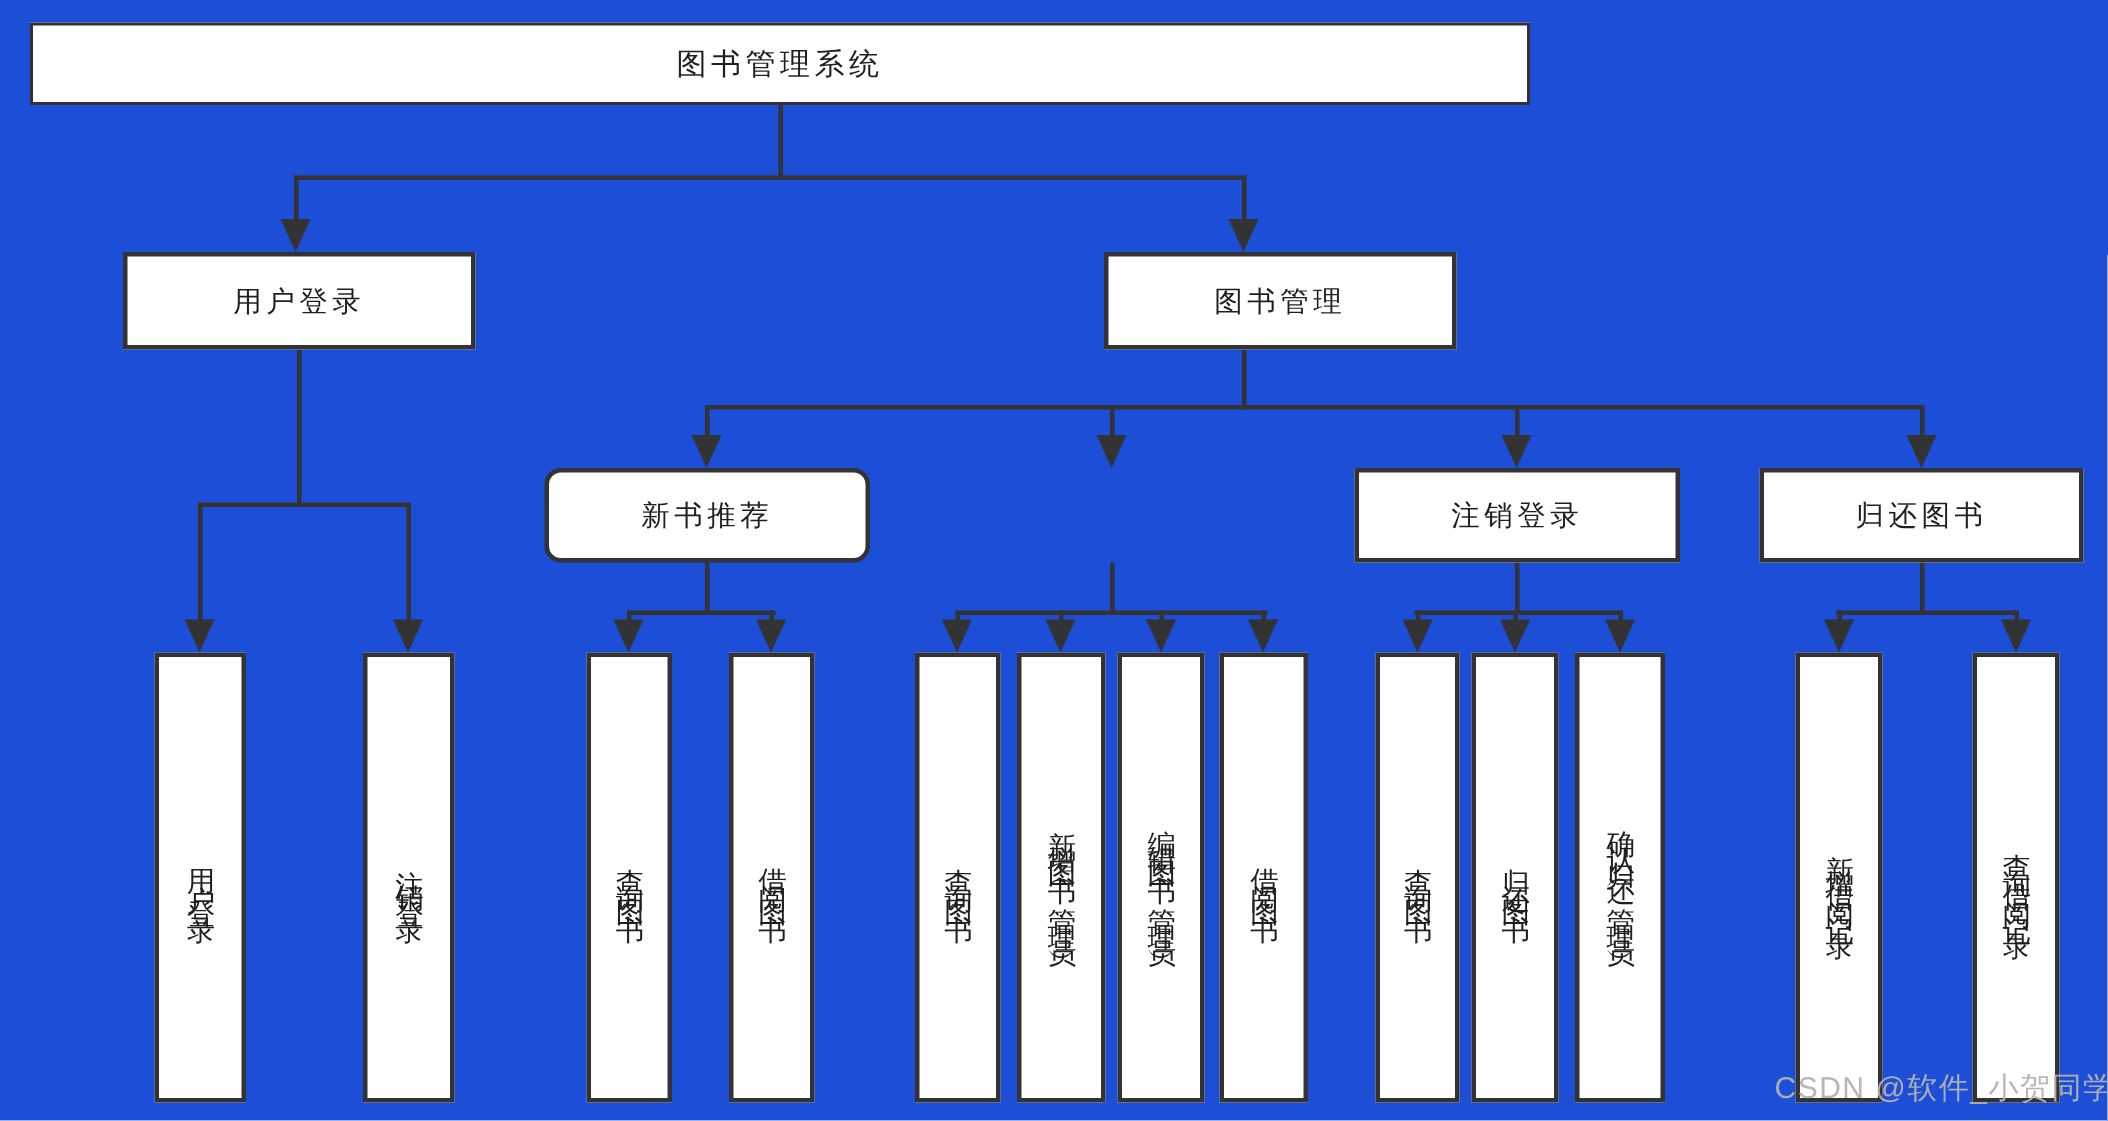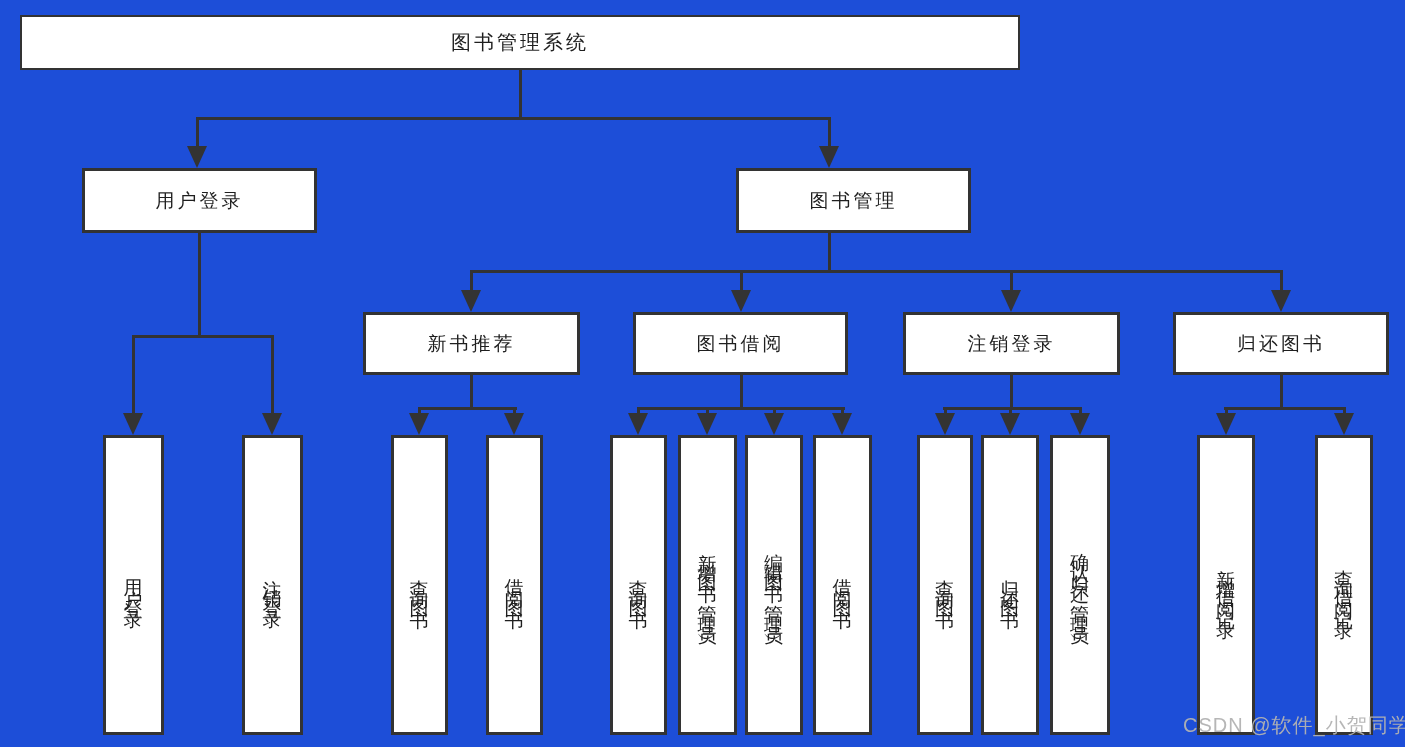--- a/index.html
+++ b/index.html
@@ -120,27 +120,24 @@
   </div>
 
   <div class="box" style="left:82px;top:168px;width:235px;height:65px;">
     <span>用户登录</span>
   </div>
 
   <div class="box" style="left:712px;top:168px;width:235px;height:65px;margin-left:24px;">
     <span>图书管理</span>
   </div>
 
-  <div class="box" style="left:363px;top:312px;width:217px;height:63px;">
+  <div class="box" style="left:363px;top:312px;width:217px;height:63px;border-radius:11px;">
     <span>新书推荐</span>
   </div>
 
-  <div class="box" style="left:633px;top:312px;width:215px;height:63px;">
-    <span>图书借阅</span>
-  </div>
 
   <div class="box" style="left:903px;top:312px;width:217px;height:63px;">
     <span>注销登录</span>
   </div>
 
   <div class="box" style="left:1173px;top:312px;width:216px;height:63px;">
     <span>归还图书</span>
   </div>
 
   <div class="box" style="left:103px;top:435px;width:61px;height:300px;">

